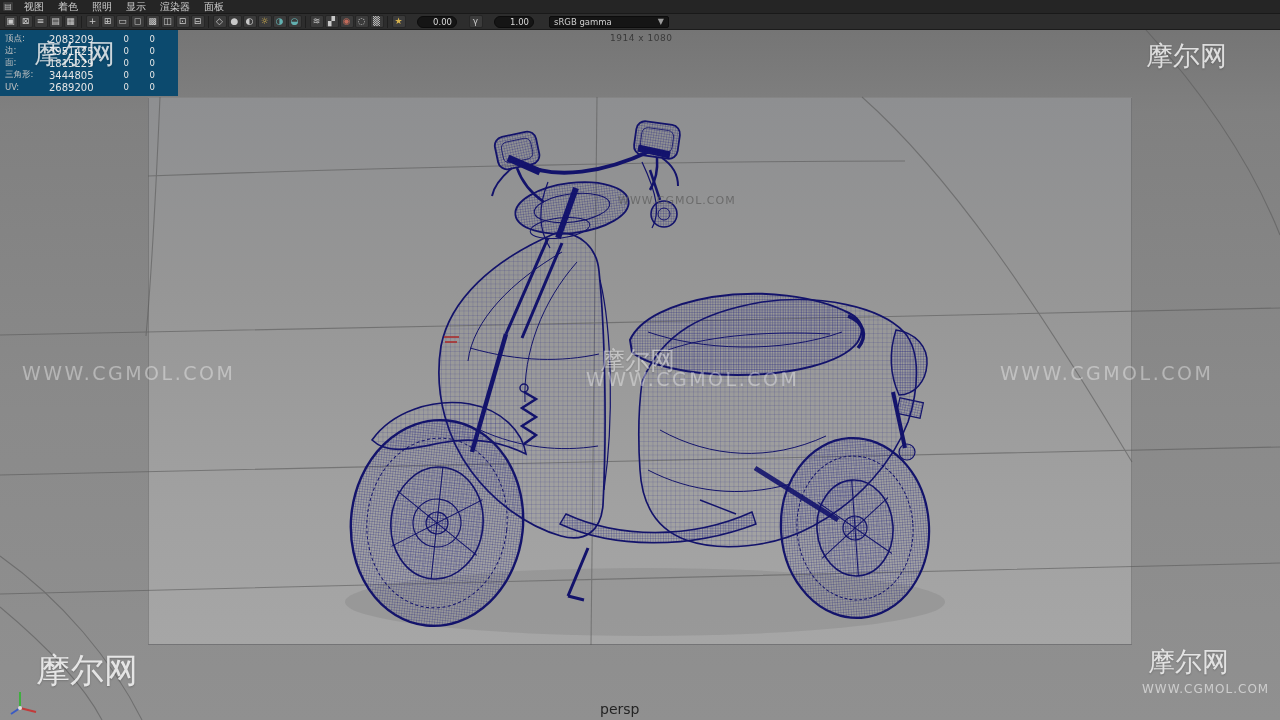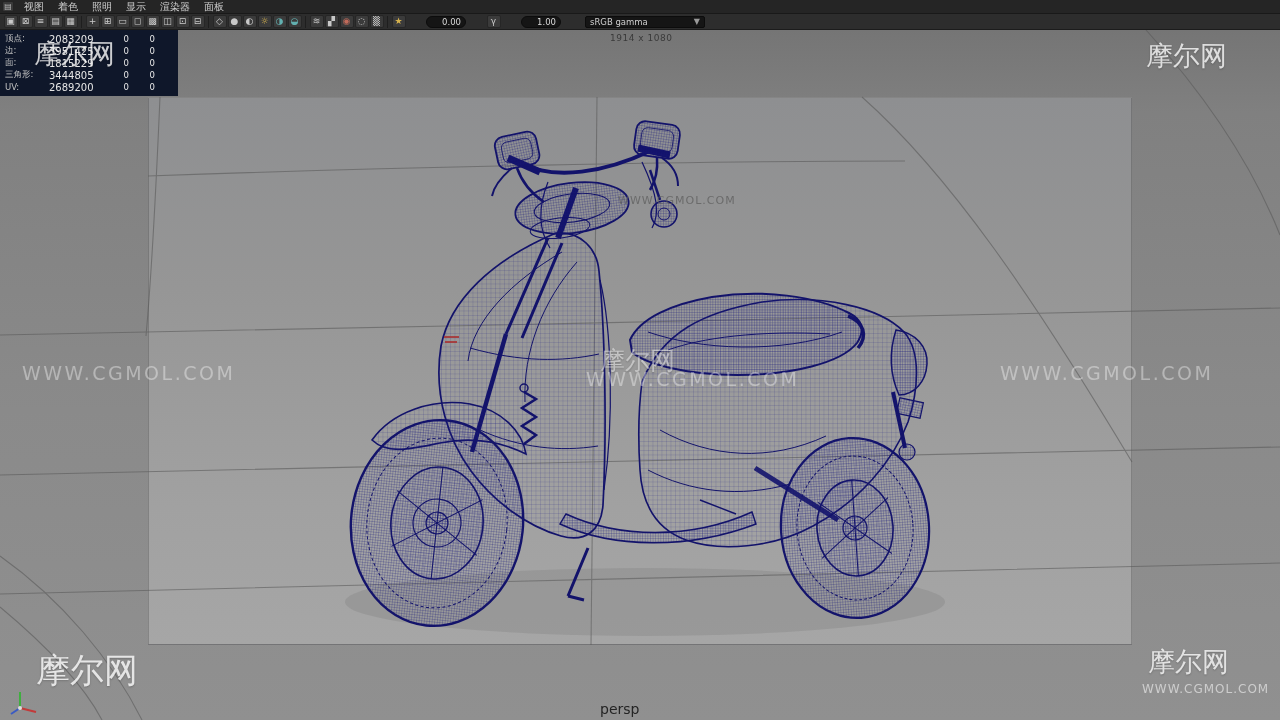--- a/index.html
+++ b/index.html
@@ -10,31 +10,31 @@
   
   .menubar{position:absolute;left:0;top:0;width:100%;height:14px;background:#252525;border-bottom:1px solid #191919;display:flex;align-items:center;padding:0 2px;z-index:40}
   .menu-grip{width:12px;height:11px;background:#3a3a3a;border:1px solid #242424;border-radius:2px;color:#bdbdbd;font-size:8px;line-height:10px;text-align:center;margin-right:3px}
   .menu-item{font-size:10px;color:#cfcfcf;padding:8px 7px;line-height:13px;cursor:default}
 
   
   .toolbar{position:absolute;left:0;top:14px;width:100%;height:16px;background:#2d2d2d;border-bottom:1px solid #1c1c1c;display:flex;align-items:center;padding:0 3px;z-index:40}
   .tb-icon{width:14px;height:13px;background:#3b3b3b;border:1px solid #262626;border-radius:2px;color:#c9c9c9;font-size:9px;line-height:11px;text-align:center;display:inline-block;margin:0 .5px;overflow:hidden}
   .tb-sep{width:1px;height:12px;background:#1e1e1e;margin:0 3px}
   .c-yellow{color:#d8b44e}.c-teal{color:#62b0b0}.c-red{color:#c06a5a}
-  .tb-field{width:40px;height:12px;background:#151515;border:1px solid #0c0c0c;border-radius:6px;color:#d8d8d8;font-size:8.5px;line-height:10px;text-align:right;padding-right:4px;margin:0 20px}
+  .tb-field{width:40px;height:12px;background:#151515;border:1px solid #0c0c0c;border-radius:6px;color:#d8d8d8;font-size:8.5px;line-height:10px;text-align:right;padding-right:4px;margin:0 11px}
   .tb-dropdown{width:120px;height:12px;background:#151515;border:1px solid #0c0c0c;border-radius:2px;color:#cfcfcf;font-size:8.5px;line-height:10px;display:flex;justify-content:space-between;align-items:flex-start;padding:0 4px;margin-left:4px}
   .tb-dropdown .chev{font-size:8px;color:#9a9a9a}
 
   
   .viewport{position:absolute;left:0;top:30px;width:1280px;height:690px;background:linear-gradient(180deg,#757575 0%,#808080 12%,#8a8a8a 55%,#909090 100%);z-index:1}
   .render-region{position:absolute;left:148px;top:67px;width:984px;height:548px;background:linear-gradient(180deg,#8e8f91 0%,#969696 35%,#a1a1a1 75%,#a6a6a6 100%);border:1px solid rgba(55,55,55,.3);z-index:2}
   .scene-svg{position:absolute;left:0;top:0;width:1280px;height:690px;z-index:3;pointer-events:none}
 
   
-  .hud-stats{position:absolute;left:0;top:30px;width:178px;height:66px;background:#0f172a;padding:3px 4px 2px 5px;z-index:20}
+  .hud-stats{position:absolute;left:0;top:30px;width:178px;height:66px;background:#0c4a6e;padding:3px 4px 2px 5px;z-index:20}
   .hud-row{display:flex;height:12px;align-items:center}
   .hud-label{width:44px;font-size:8.5px;color:#c2c2c2}
   .hud-value{width:54px;font-size:10px;color:#e6e6e6}
   .hud-zero{width:26px;font-size:8.5px;color:#e6e6e6;text-align:right}
   .res-gate{position:absolute;left:610px;top:33px;font-size:9px;color:#3a3a3a;z-index:15;letter-spacing:.5px}
   .persp-label{position:absolute;left:600px;top:701px;width:80px;text-align:left;font-size:14px;color:#242424;z-index:15}
   .axis-gizmo{position:absolute;left:6px;top:684px;z-index:15}
 
   
   .wm{position:absolute;z-index:30;pointer-events:none;white-space:nowrap;font-weight:normal}

